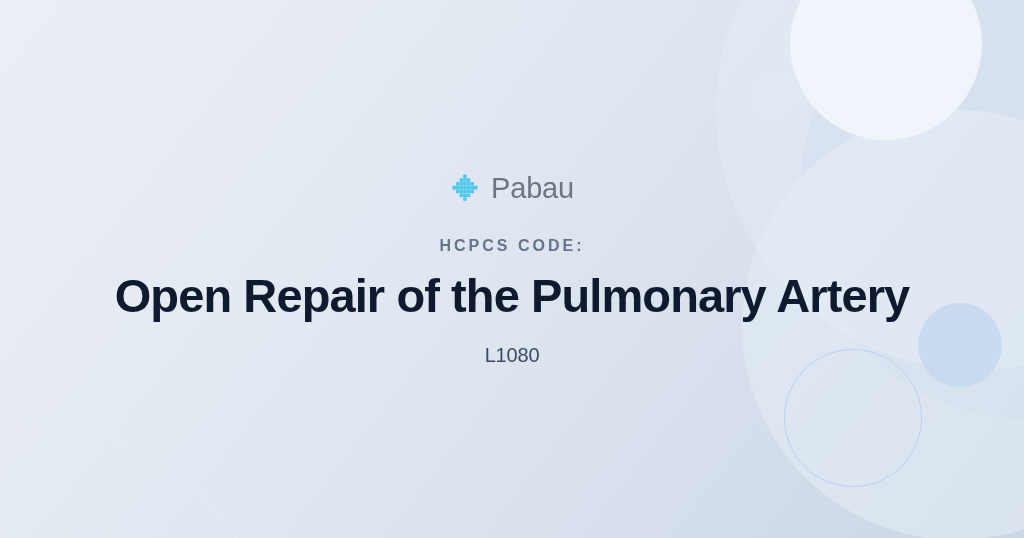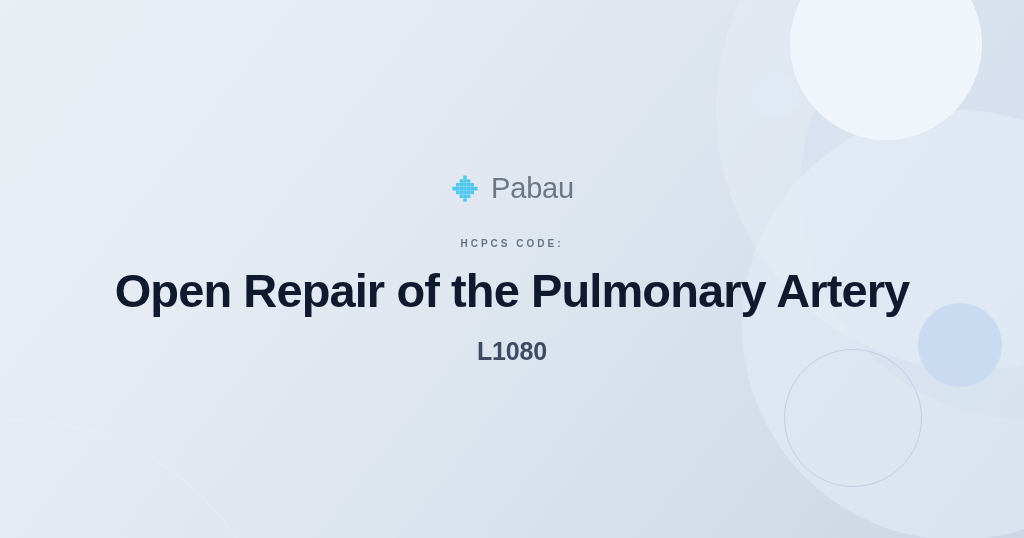--- a/index.html
+++ b/index.html
@@ -133,43 +133,43 @@
 
   .brand-name {
     font-size: 29px;
     font-weight: 400;
     letter-spacing: -0.2px;
     color: #6c7685;
     line-height: 1;
   }
 
   .eyebrow {
-    font-size: 10px;
+    font-size: 16px;
     font-weight: 700;
     letter-spacing: 3.0px;
     color: #66748a;
     text-transform: uppercase;
     margin-bottom: 17px;
     line-height: 1;
   }
 
   .title {
     font-size: 47px;
     font-weight: 700;
     color: #101a2e;
     letter-spacing: -0.9px;
     line-height: 1.08;
     text-align: center;
     max-width: 900px;
     margin: 0 0 23px 0;
   }
 
   .code {
-    font-size: 25px;
-    font-weight: 700;
+    font-size: 20px;
+    font-weight: 400;
     color: #3c4b63;
     letter-spacing: -0.2px;
     line-height: 1;
   }
 </style>
 </head>
 <body>
 
 <div class="card">
 

